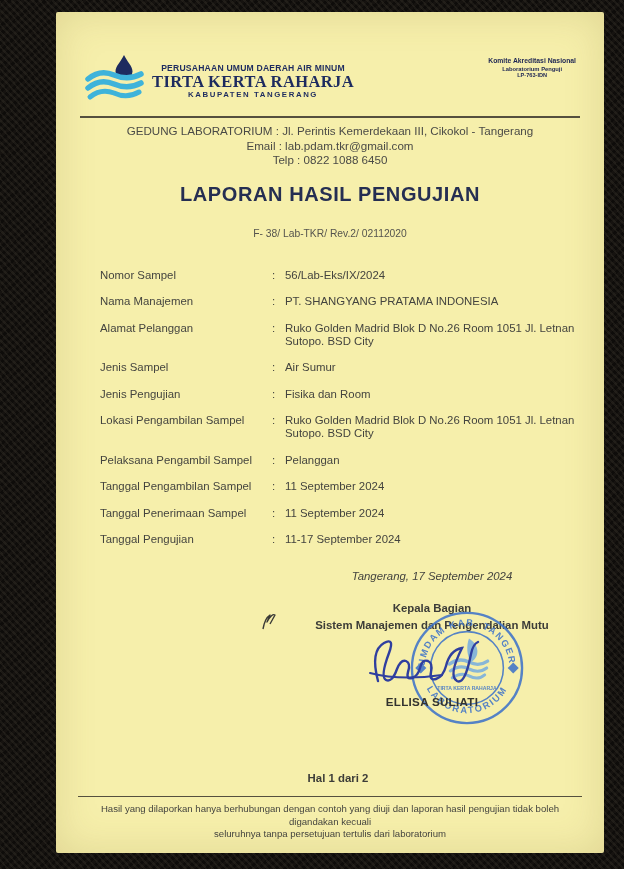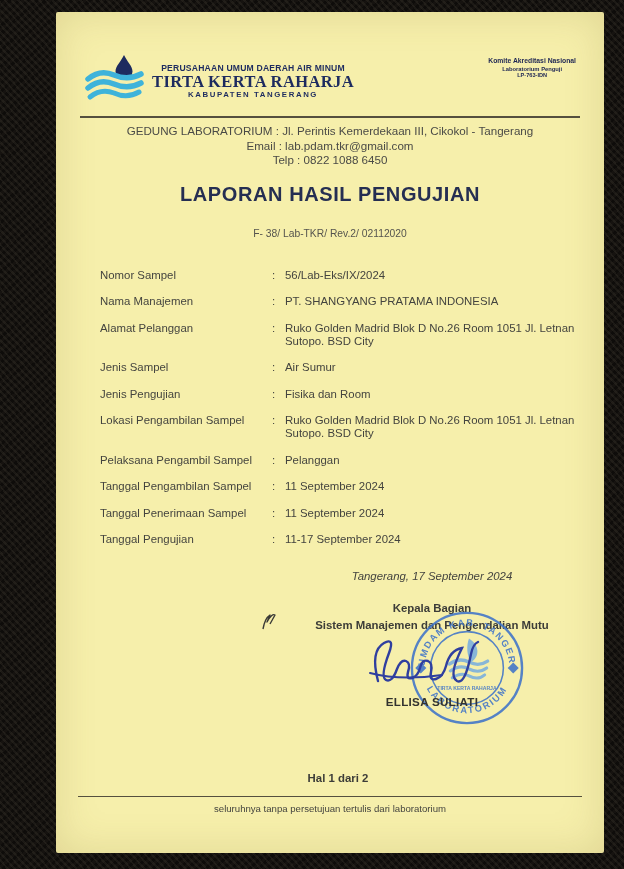--- a/index.html
+++ b/index.html
@@ -208,16 +208,17 @@
           <path d="M6,44 q30,8 72,2" fill="none" stroke="#2f3f9f" stroke-width="2" stroke-linecap="round"></path>
         </svg>
       </span>
       <div class="sign-name">ELLISA SULIATI</div>
     </div>
   </div>
 
   <div class="page-num">Hal 1 dari 2</div>
   <div class="footer-rule"></div>
   <div class="disclaimer">
+    <div>Hasil yang dilaporkan hanya berhubungan dengan contoh yang diuji dan laporan hasil pengujian tidak  boleh digandakan kecuali</div>
     <div>seluruhnya tanpa persetujuan tertulis dari laboratorium</div>
   </div>
 
 </div>
 
 </body></html>

